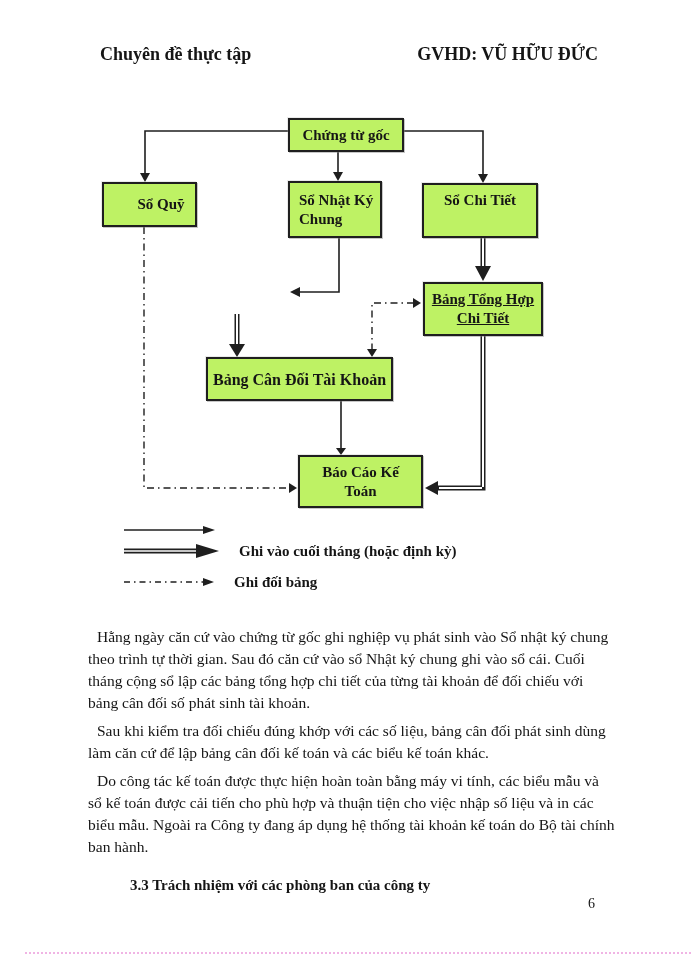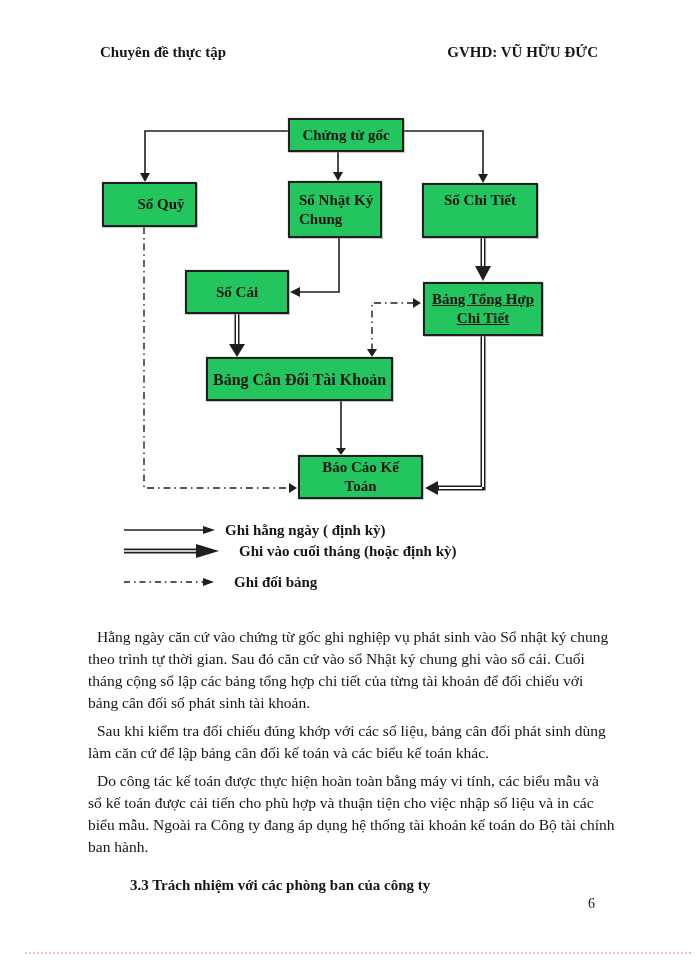--- a/index.html
+++ b/index.html
@@ -3,39 +3,39 @@
 <meta charset="utf-8">
 <style>
   html,body{margin:0;padding:0;background:#fff;}
   .page{
     position:relative;width:700px;height:960px;background:#fff;
     font-family:"Liberation Serif","DejaVu Serif",serif;color:#151515;
     overflow:hidden;
   }
   
   .hdr{position:absolute;left:100px;top:44px;width:498px;display:flex;
-       justify-content:space-between;font-weight:bold;font-size:15px;text-align:right;}
+       justify-content:space-between;font-weight:bold;font-size:18px;text-align:right;}
   
   .box{
-    position:absolute;border:2px solid #1f1f1f;background:#22c55e;
+    position:absolute;border:2px solid #1f1f1f;background:#bef264;
     font-weight:bold;font-size:15px;text-align:center;
     display:flex;align-items:center;justify-content:center;line-height:19px;
     box-shadow:1px 1px 0 rgba(130,130,130,.45), -1px -1px 0 rgba(170,170,170,.25);
     box-sizing:border-box;z-index:2;
   }
   .b-chungtu{left:288px;top:118px;width:116px;height:34px;}
   .b-soquy{left:102px;top:182px;width:95px;height:45px;padding-left:23px;}
   .b-nkc{left:288px;top:181px;width:94px;height:57px;justify-content:flex-start;
          text-align:left;padding-left:9px;}
   .b-chitiet{left:422px;top:183px;width:116px;height:55px;align-items:flex-start;
              padding-top:6px;}
   .b-socai{left:185px;top:270px;width:104px;height:44px;}
   .b-bth{left:423px;top:282px;width:120px;height:54px;padding:0 6px;text-decoration:underline;}
   .b-bcd{left:206px;top:357px;width:187px;height:44px;font-size:16px;white-space:nowrap;}
-  .b-baocao{left:298px;top:455px;width:125px;height:44px;padding:0 13px;}
+  .b-baocao{left:298px;top:455px;width:125px;height:53px;padding:0 13px;}
   .connectors{position:absolute;left:0;top:100px;z-index:1;}
   
   .leg{position:absolute;left:122px;height:20px;display:flex;align-items:center;z-index:2;}
   .leg span{font-weight:bold;font-size:15px;white-space:nowrap;}
   .leg svg{display:block;}
   .leg1{top:520px;} .leg1 span{margin-left:8px;}
   .leg2{top:541px;} .leg2 span{margin-left:17px;}
   .leg3{top:572px;} .leg3 span{margin-left:17px;}
   
   .bodytext{position:absolute;left:88px;top:626px;width:528px;
@@ -93,31 +93,29 @@
       <polygon points="413,198 413,208 421,203"></polygon>
       <polygon points="367,249 377,249 372,257"></polygon>
       <polygon points="289,383 289,393 297,388"></polygon>
     </g>
   </svg>
 
   <div class="box b-chungtu">Chứng từ gốc</div>
   <div class="box b-soquy">Sổ Quỹ</div>
   <div class="box b-nkc">Sổ Nhật Ký Chung</div>
   <div class="box b-chitiet">Sổ Chi Tiết</div>
-  <div class="box b-socai">Sổ Cái</div>
   <div class="box b-bth">Bảng Tổng Hợp Chi Tiết</div>
   <div class="box b-bcd">Bảng Cân Đối Tài Khoản</div>
   <div class="box b-baocao">Báo Cáo Kế Toán</div>
 
   <div class="leg leg1">
     <svg width="95" height="14" viewBox="0 0 95 14">
       <line x1="2" y1="7" x2="81" y2="7" stroke="#1f1f1f" stroke-width="1.5"></line>
       <polygon points="81,3 81,11 93,7" fill="#1f1f1f"></polygon>
     </svg>
-    <span>Ghi hằng ngày ( định kỳ)</span>
   </div>
   <div class="leg leg2">
     <svg width="100" height="16" viewBox="0 0 100 16">
       <line x1="2" y1="8" x2="76" y2="8" stroke="#1f1f1f" stroke-width="5"></line>
       <line x1="2" y1="8" x2="75" y2="8" stroke="#ffffff" stroke-width="1.6"></line>
       <polygon points="74,1 74,15 97,8" fill="#1f1f1f"></polygon>
     </svg>
     <span>Ghi vào cuối tháng (hoặc định kỳ)</span>
   </div>
   <div class="leg leg3">

